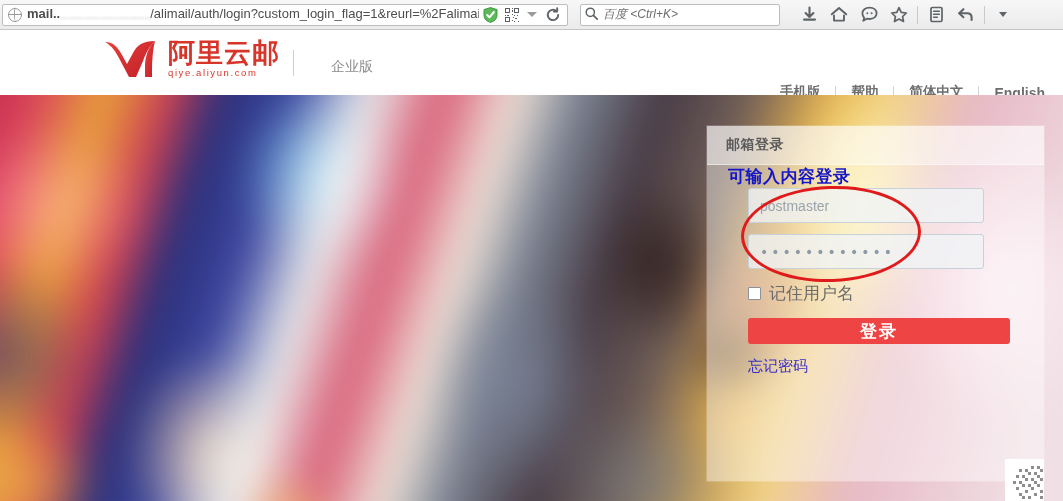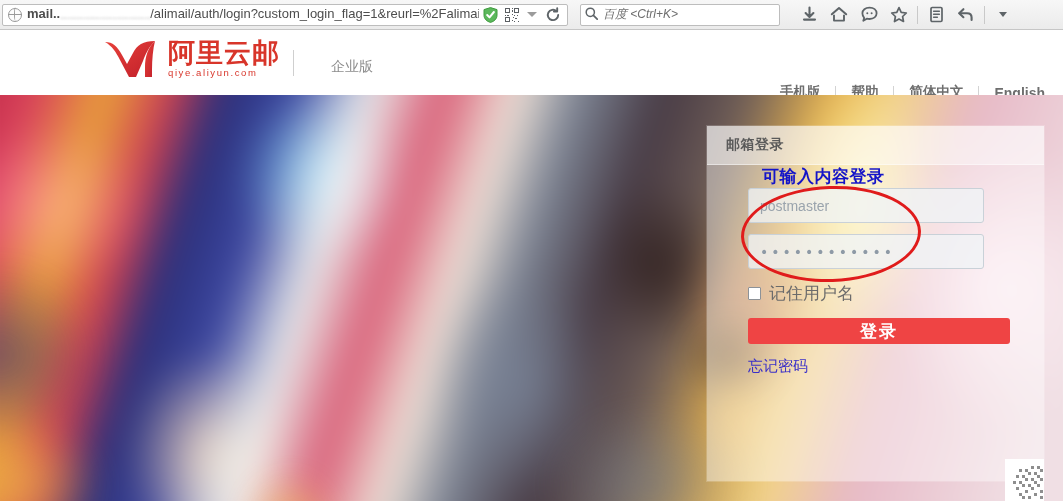--- a/index.html
+++ b/index.html
@@ -175,21 +175,21 @@
     display:flex;align-items:center;justify-content:center;
   }
   .forgot{
     display:inline-block;margin-top:13px;font-size:15px;
     color:#3a2fc8;
     font-family:"DejaVu Sans",sans-serif;cursor:pointer;
   }
 
   
   .anno-text{
-    position:absolute;left:762px;top:165px;
+    position:absolute;left:728px;top:165px;
     font-size:17px;color:#1414c8;font-weight:bold;letter-spacing:.5px;
     font-family:"DejaVu Sans",sans-serif;white-space:nowrap;
   }
   .anno-ellipse{
     position:absolute;left:741px;top:186px;width:180px;height:96px;
     border:3px solid #e01b1b;border-radius:50%;
     transform:rotate(-2deg);
     box-sizing:border-box;
   }
 

